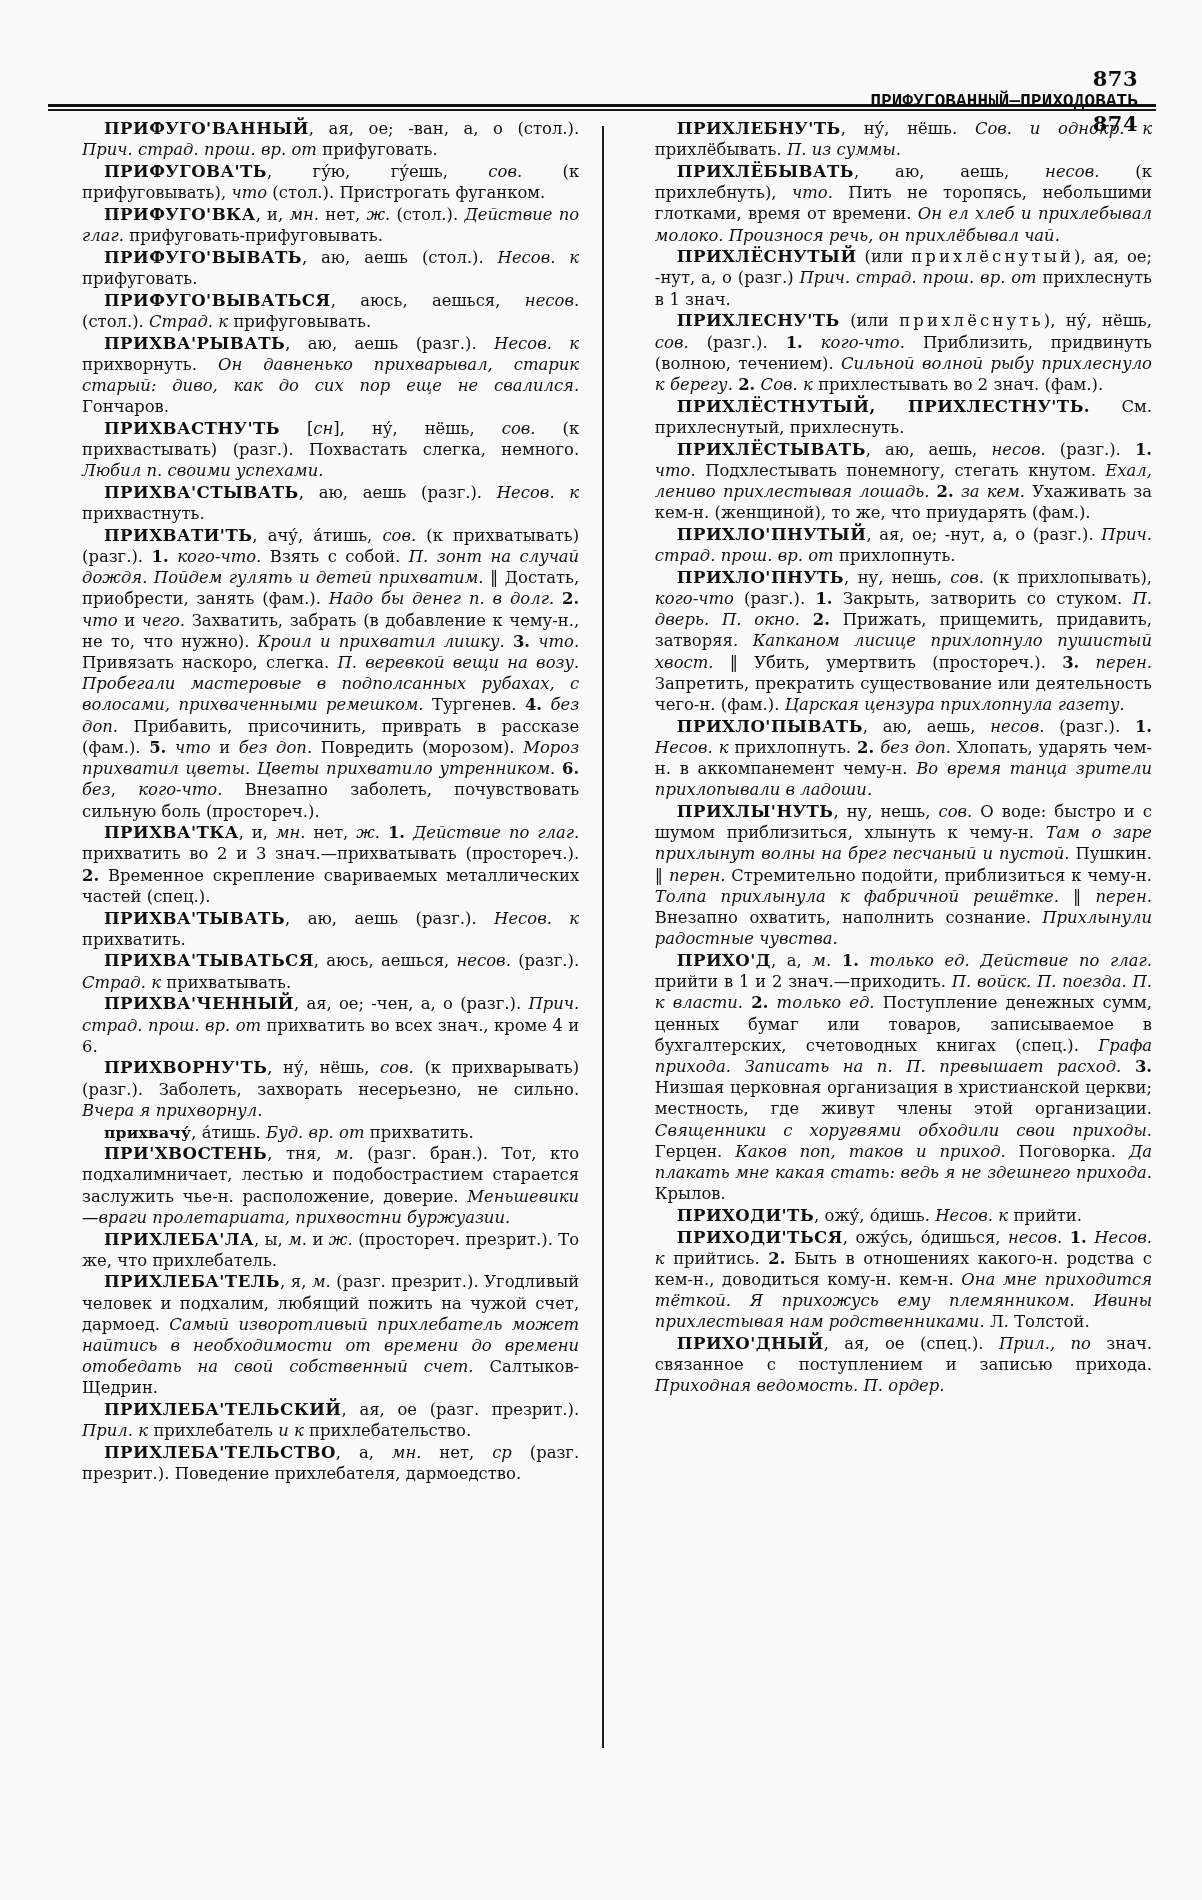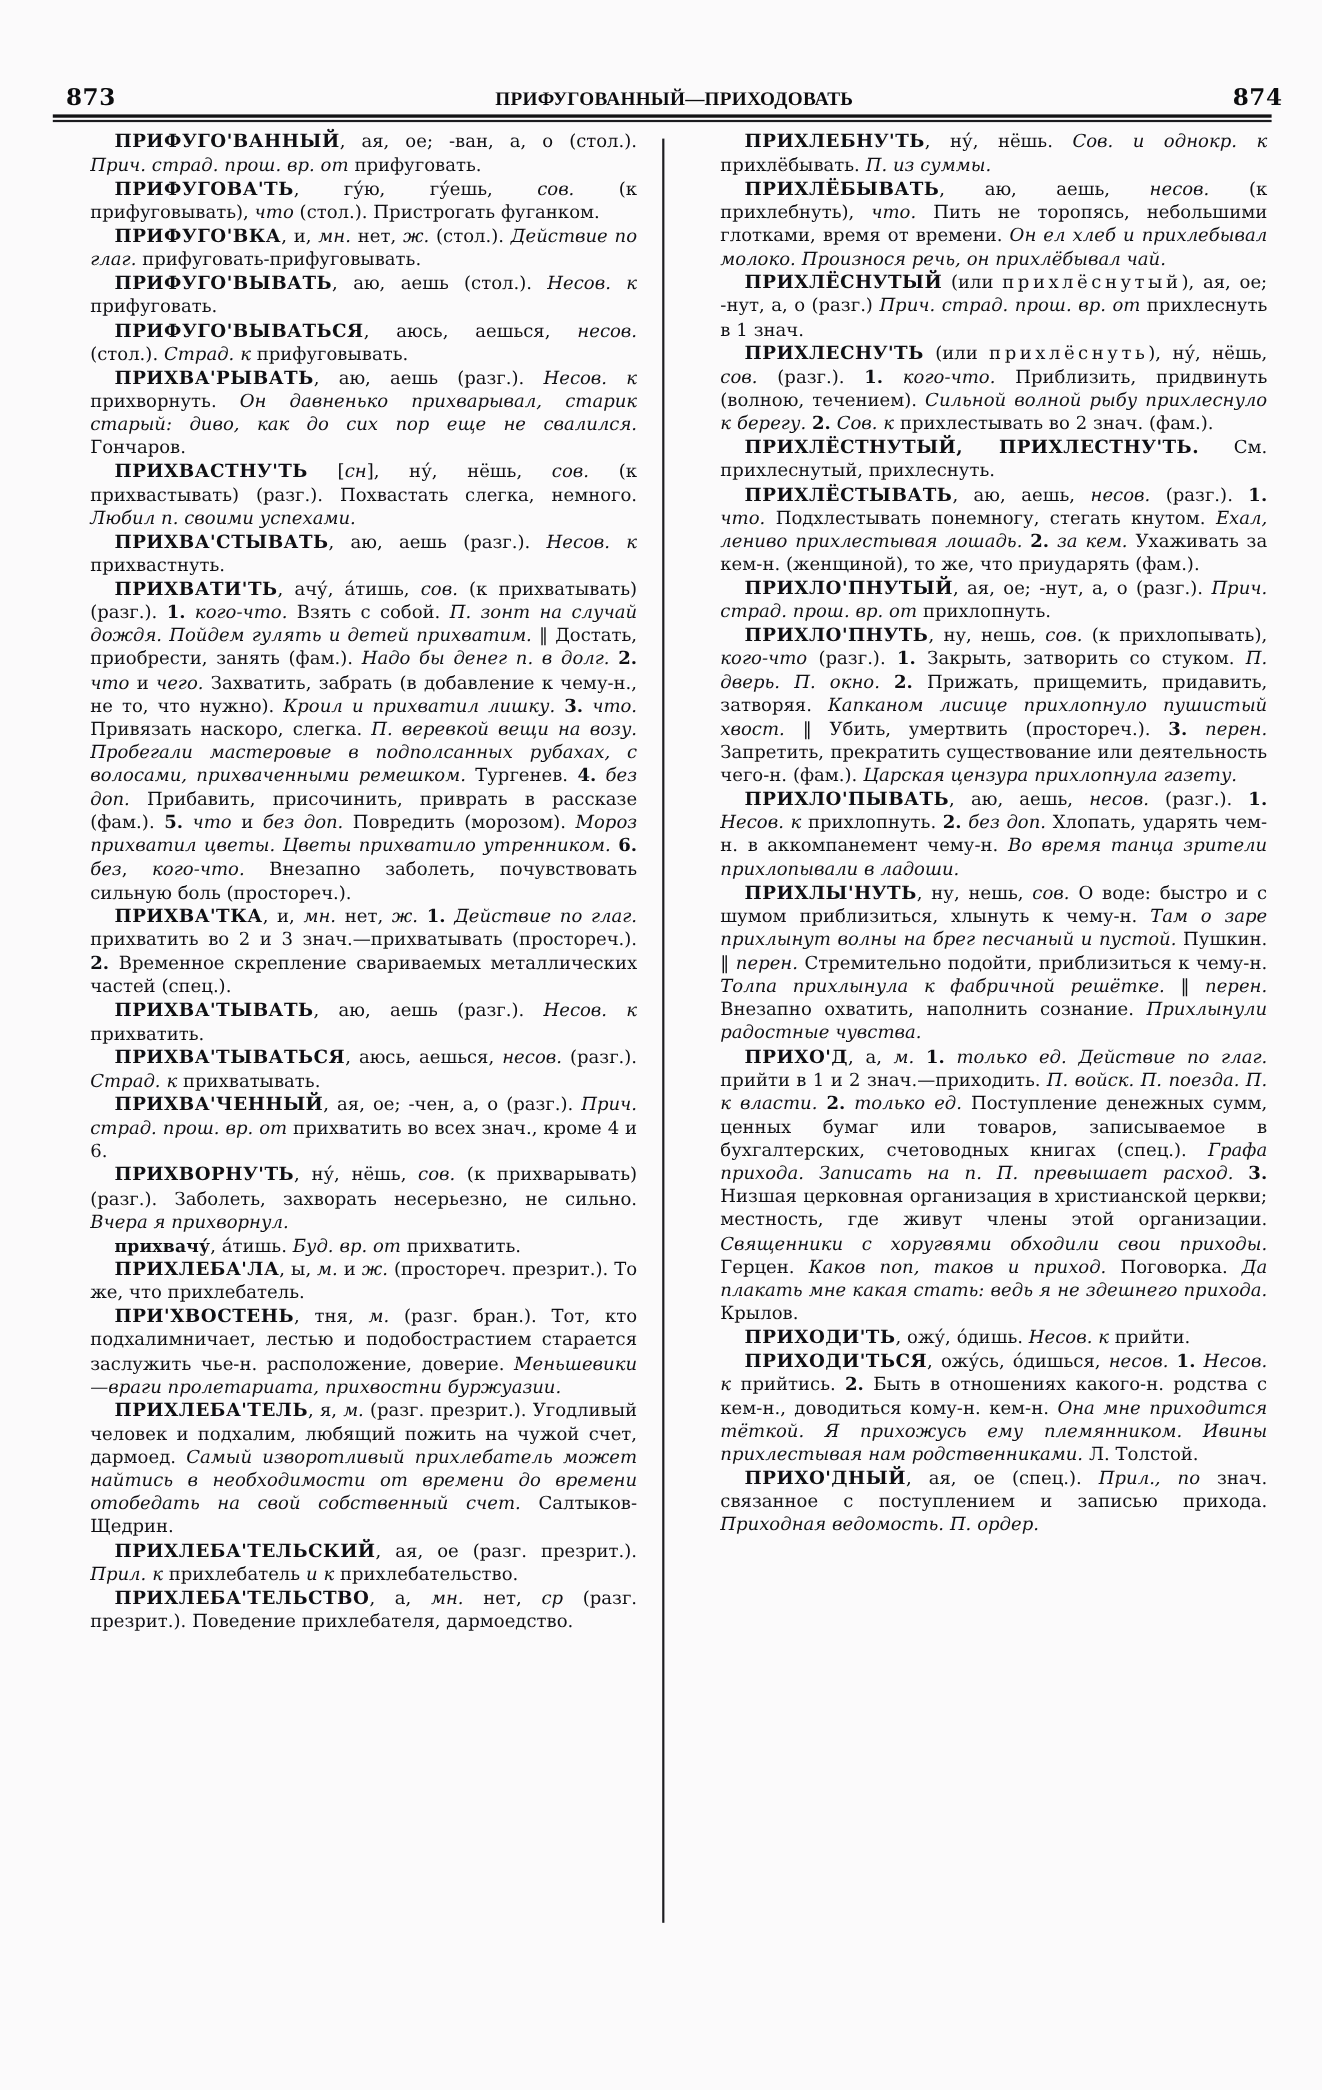--- a/index.html
+++ b/index.html
@@ -12,37 +12,38 @@
     width: 1202px;
     height: 1900px;
     background: #fbfafb;
     box-sizing: border-box;
     overflow: hidden;
     font-family: "DejaVu Serif", "Liberation Serif", serif;
   }
   
   .header {
     position: absolute;
-    left: 60px;
+    left: 32px;
     top: 66px;
     width: 1106px;
     height: 34px;
     display: flex;
     align-items: flex-end;
     justify-content: space-between;
+    flex-direction: column;
   }
   .folio {
     font-family: "DejaVu Serif", "Liberation Serif", serif;
     font-weight: 700;
     font-size: 21px;
     letter-spacing: 0.5px;
     color: #0d0d0f;
   }
   .running-title {
-    font-family: Liberation Serif, serif;
+    font-family: Liberation Mono, monospace;
     font-weight: 700;
     font-size: 17.5px;
     letter-spacing: 0.2px;
     color: #0d0d0f;
     text-align: center;
     flex: 1;
   }
   .rule-wrap {
     position: absolute;
     left: 48px;
@@ -142,22 +143,22 @@
           <p class="entry"><span class="hw">ПРИХВА'РЫВАТЬ</span><span>, аю, аешь (разг.). <i>Несов. к</i> прихворнуть. <i>Он давненько прихварывал, старик старый: диво, как до сих пор еще не свалился.</i> Гончаров.</span></p>
           <p class="entry"><span class="hw">ПРИХВАСТНУ'ТЬ</span><span> [<i>сн</i>], ну́, нёшь, <i>сов.</i> (к прихвастывать) (разг.). Похвастать слегка, немного. <i>Любил п. своими успехами.</i></span></p>
           <p class="entry"><span class="hw">ПРИХВА'СТЫВАТЬ</span><span>, аю, аешь (разг.). <i>Несов. к</i> прихвастнуть.</span></p>
           <p class="entry"><span class="hw">ПРИХВАТИ'ТЬ</span><span>, ачу́, а́тишь, <i>сов.</i> (к прихватывать) (разг.). <b>1.</b> <i>кого-что.</i> Взять с собой. <i>П. зонт на случай дождя. Пойдем гулять и детей прихватим.</i> ‖ Достать, приобрести, занять (фам.). <i>Надо бы денег п. в долг.</i> <b>2.</b> <i>что</i> и <i>чего.</i> Захватить, забрать (в добавление к чему-н., не то, что нужно). <i>Кроил и прихватил лишку.</i> <b>3.</b> <i>что.</i> Привязать наскоро, слегка. <i>П. веревкой вещи на возу. Пробегали мастеровые в подполсанных рубахах, с волосами, прихваченными ремешком.</i> Тургенев. <b>4.</b> <i>без доп.</i> Прибавить, присочинить, приврать в рассказе (фам.). <b>5.</b> <i>что</i> и <i>без доп.</i> Повредить (морозом). <i>Мороз прихватил цветы. Цветы прихватило утренником.</i> <b>6.</b> <i>без</i>, <i>кого-что.</i> Внезапно заболеть, почувствовать сильную боль (простореч.).</span></p>
           <p class="entry"><span class="hw">ПРИХВА'ТКА</span><span>, и, <i>мн.</i> нет, <i>ж.</i> <b>1.</b> <i>Действие по глаг.</i> прихватить во 2 и 3 знач.—прихватывать (простореч.). <b>2.</b> Временное скрепление свариваемых металлических частей (спец.).</span></p>
           <p class="entry"><span class="hw">ПРИХВА'ТЫВАТЬ</span><span>, аю, аешь (разг.). <i>Несов. к</i> прихватить.</span></p>
           <p class="entry"><span class="hw">ПРИХВА'ТЫВАТЬСЯ</span><span>, аюсь, аешься, <i>несов.</i> (разг.). <i>Страд. к</i> прихватывать.</span></p>
           <p class="entry"><span class="hw">ПРИХВА'ЧЕННЫЙ</span><span>, ая, ое; -чен, а, о (разг.). <i>Прич. страд. прош. вр. от</i> прихватить во всех знач., кроме 4 и 6.</span></p>
           <p class="entry"><span class="hw">ПРИХВОРНУ'ТЬ</span><span>, ну́, нёшь, <i>сов.</i> (к прихварывать) (разг.). Заболеть, захворать несерьезно, не сильно. <i>Вчера я прихворнул.</i></span></p>
           <p class="entry"><span class="hw-sm">прихвачу́</span><span>, а́тишь. <i>Буд. вр. от</i> прихватить.</span></p>
+          <p class="entry"><span class="hw">ПРИ'ХВОСТЕНЬ</span><span>, тня, <i>м.</i> (разг. бран.). Тот, кто подхалимничает, лестью и подобострастием старается заслужить чье-н. расположение, доверие. <i>Меньшевики—враги пролетариата, прихвостни буржуазии.</i></span></p>
           <p class="entry"><span class="hw">ПРИХЛЕБА'ЛА</span><span>, ы, <i>м.</i> и <i>ж.</i> (простореч. презрит.). То же, что прихлебатель.</span></p>
-          <p class="entry"><span class="hw">ПРИ'ХВОСТЕНЬ</span><span>, тня, <i>м.</i> (разг. бран.). Тот, кто подхалимничает, лестью и подобострастием старается заслужить чье-н. расположение, доверие. <i>Меньшевики—враги пролетариата, прихвостни буржуазии.</i></span></p>
           <p class="entry"><span class="hw">ПРИХЛЕБА'ТЕЛЬ</span><span>, я, <i>м.</i> (разг. презрит.). Угодливый человек и подхалим, любящий пожить на чужой счет, дармоед. <i>Самый изворотливый прихлебатель может найтись в необходимости от времени до времени отобедать на свой собственный счет.</i> Салтыков-Щедрин.</span></p>
           <p class="entry"><span class="hw">ПРИХЛЕБА'ТЕЛЬСКИЙ</span><span>, ая, ое (разг. презрит.). <i>Прил. к</i> прихлебатель <i>и к</i> прихлебательство.</span></p>
           <p class="entry"><span class="hw">ПРИХЛЕБА'ТЕЛЬСТВО</span><span>, а, <i>мн.</i> нет, <i>ср</i> (разг. презрит.). Поведение прихлебателя, дармоедство.</span></p>
         </div>
     </div>
     <div class="col-gutter">
       <div class="col-divider"></div>
     </div>
     <div class="col">
       <div class="col-body" id="col-right">

